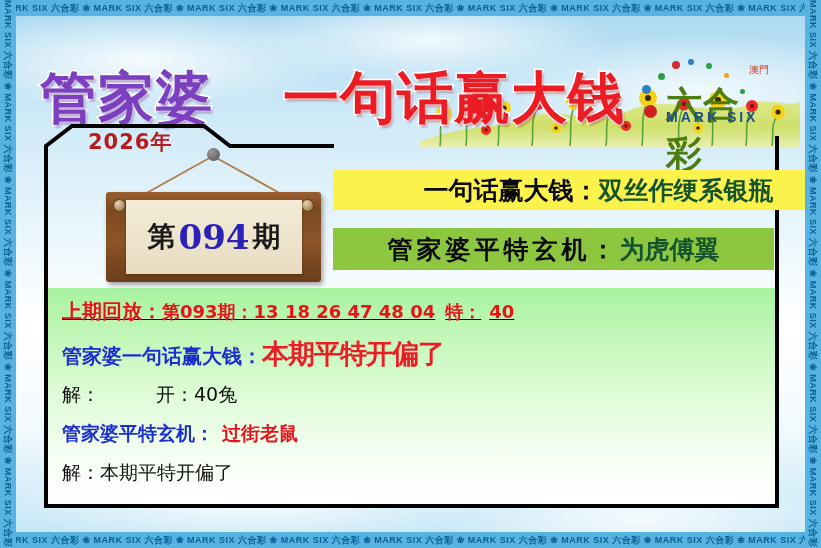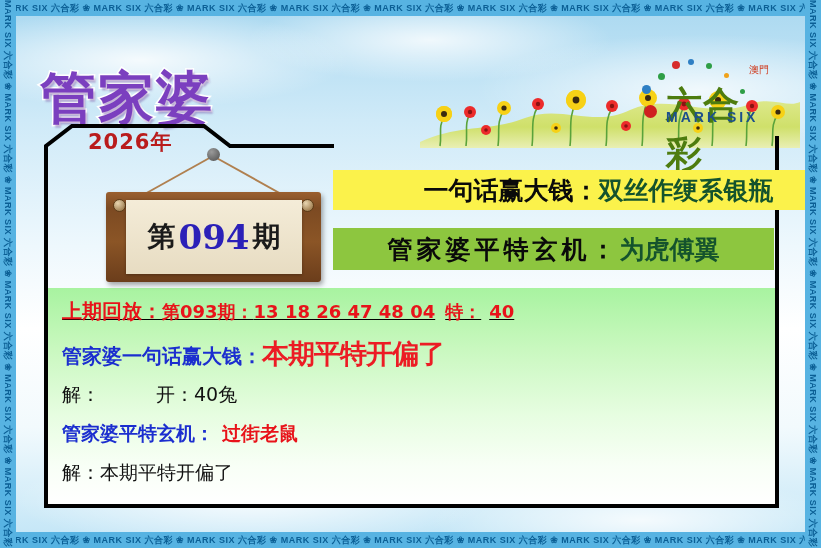--- a/index.html
+++ b/index.html
@@ -241,20 +241,21 @@
         <g transform="translate(278,48)">
             <circle r="5" fill="#f7d116"></circle>
             <circle r="1.8" fill="#3a2a10"></circle>
           </g>
       </g>
     </svg>
   </div>
 
   <div class="hdr">
     <div class="t-purple">管家婆</div>
+    <div class="t-red">一句话赢大钱</div>
 
     <div class="logo">
       <div class="dots">
         <span style="left:36px;top:2px;width:8px;height:8px;background:#d62b2b;"></span>
         <span style="left:52px;top:0px;width:6px;height:6px;background:#2e7fc4;"></span>
         <span style="left:70px;top:4px;width:6px;height:6px;background:#2e9e46;"></span>
         <span style="left:22px;top:14px;width:7px;height:7px;background:#2e9e46;"></span>
         <span style="left:88px;top:14px;width:5px;height:5px;background:#f0a21b;"></span>
         <span style="left:6px;top:26px;width:9px;height:9px;background:#2e7fc4;"></span>
         <span style="left:8px;top:46px;width:13px;height:13px;background:#cf2020;"></span>

